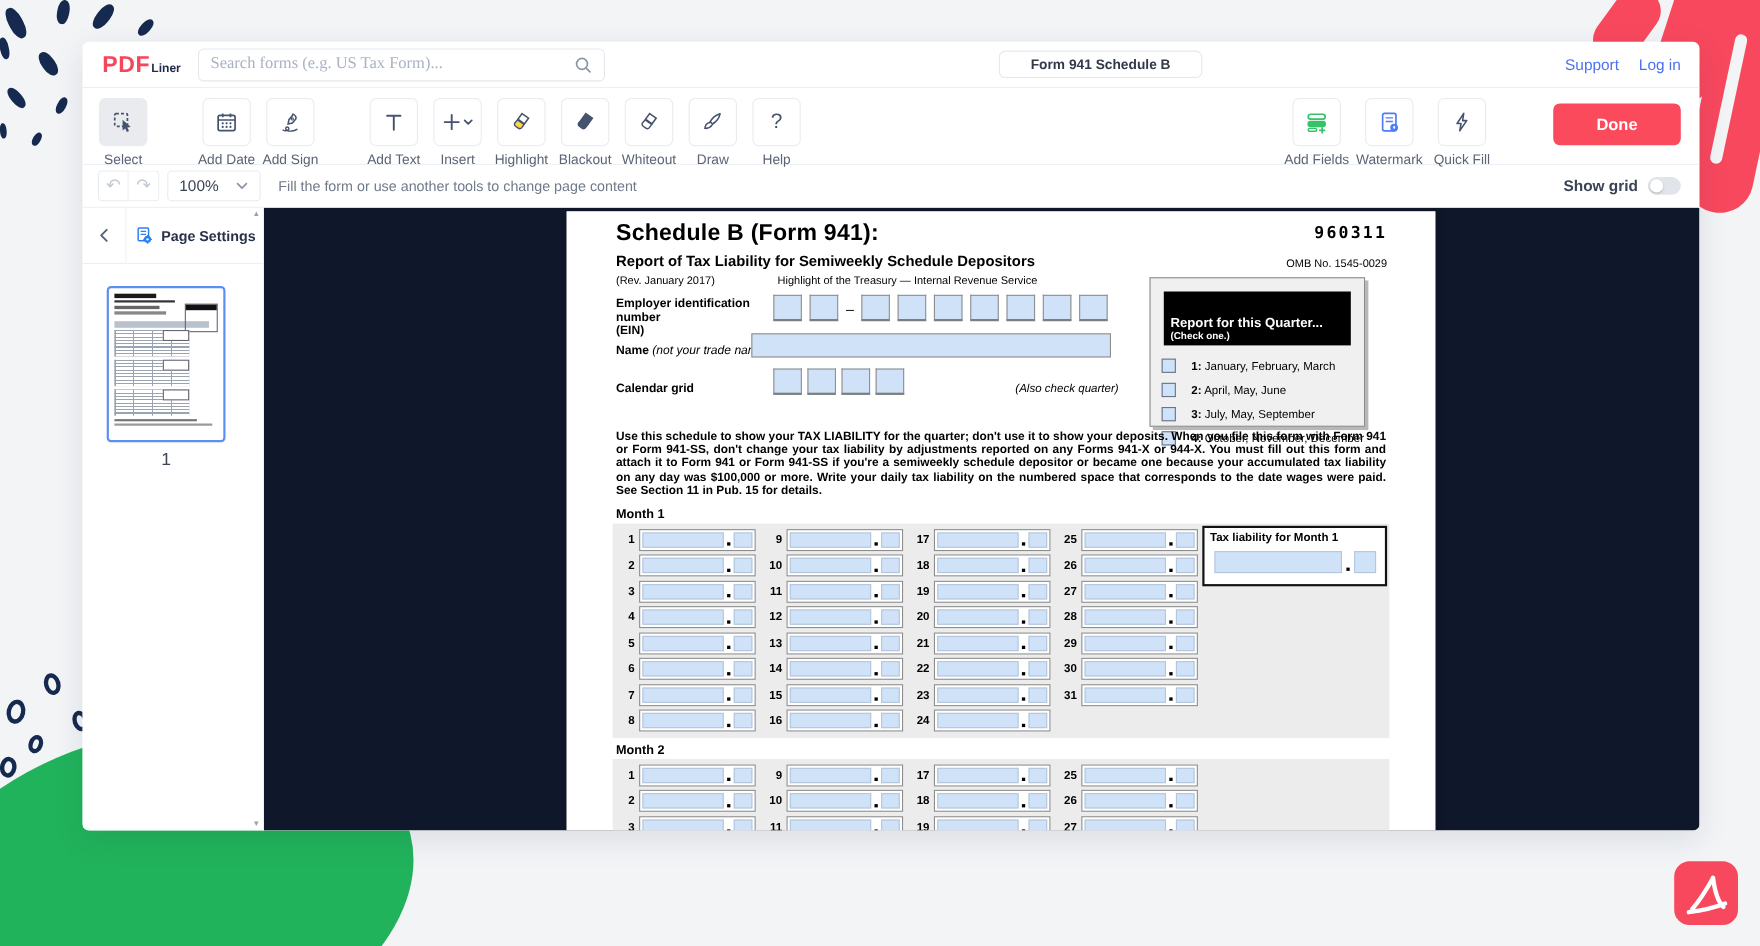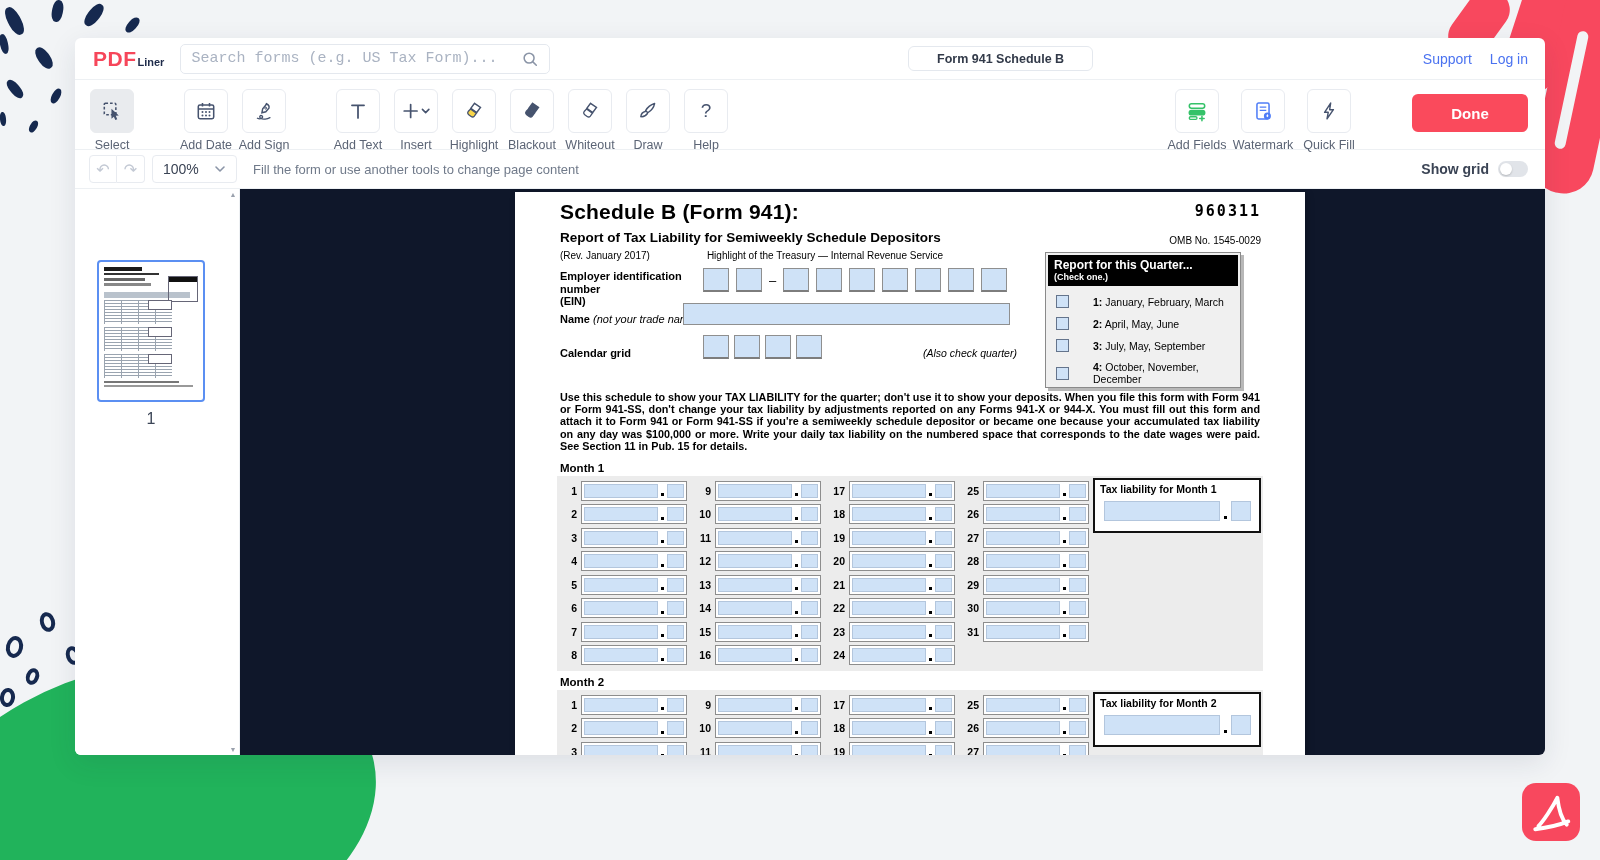--- a/index.html
+++ b/index.html
@@ -24,21 +24,21 @@
 
   
   .app-header { height:42px; flex:0 0 42px; display:flex; align-items:center; position:relative;
     border-bottom:1px solid #edf0f3; padding:0 17px 0 18px; }
   .logo { display:flex; align-items:baseline; margin-right:16px; cursor:pointer; }
   .logo-pdf { color:#f6465a; font-weight:800; font-size:21px; letter-spacing:.5px; }
   .logo-liner { color:#1e2b4a; font-weight:700; font-size:11px; margin-left:1px; }
   .search-box { width:370px; height:30px; border:1px solid #e4e8ee; border-radius:5px;
     display:flex; align-items:center; padding:0 10px; }
   .search-box input { border:none; outline:none; flex:1; font-size:15px; color:#3c4657;
-    font-family:Liberation Mono, monospace; background:transparent; }
+    font-family:Liberation Serif, serif; background:transparent; }
   .search-box input::placeholder { color:#aab3c2; }
   .form-pill { position:absolute; left:833px; top:8px; height:25px; border:1px solid #e4e8ee;
     border-radius:6px; display:flex; align-items:center; padding:0 28px;
     font-size:12.5px; font-weight:700; color:#323a49; background:#fff; }
   .header-links { margin-left:auto; display:flex; gap:18px; }
   .header-links a { color:#4a72f0; font-size:14px; text-decoration:none; cursor:pointer; }
 
   
   .app-toolbar { height:70px; flex:0 0 70px; display:flex; align-items:flex-start;
     padding-top:9px; border-bottom:1px solid #edf0f3; position:relative; }
@@ -111,24 +111,24 @@
   .f-rev { left:45px; top:58px; font-size:10px; }
   .f-dept { left:45px; top:58px; width:530px; text-align:center; font-size:10px; }
   .f-label { font-size:11px; font-weight:800; line-height:1.15; }
   .f-italic { font-style:italic; font-weight:400; }
   .blue-box { width:26px; height:24px; background:#cfe2f7; border:1px solid #8f8f8f;
     border-bottom:2px solid #7d7d7d; cursor:text; }
   .boxes-row { display:flex; gap:7px; align-items:center; }
   .name-input { width:327px; height:22px; background:#cfe2f7; border:1px solid #8f8f8f; cursor:text; }
   .qbox { left:530px; top:60px; width:196px; height:136px; background:#f0f0f0;
     border:1px solid #8a8a8a; box-shadow:3px 3px 0 #b8b8b8; }
-  .qbox-head { background:#000; color:#fff; margin:2px; padding:3px 6px 4px; }
+  .qbox-head { background:#000; color:#fff; margin:12px; padding:21px 6px 4px; }
   .qbox-head .qt { font-size:12px; font-weight:800; }
   .qbox-head .qc { font-size:9px; font-weight:800; }
-  .q-row { display:flex; align-items:center; gap:24px; margin:9px 0 0 10px; }
+  .q-row { display:flex; align-items:center; gap:14px; margin:9px 0 0 10px; }
   .q-check { width:13px; height:13px; background:#cfe2f7; border:1px solid #64748c; cursor:pointer; flex:0 0 13px; }
   .q-text { font-size:10.5px; }
   .q-text b { font-weight:800; }
   .f-instructions { left:45px; top:199px; width:700px; font-size:10.8px; font-weight:700;
     line-height:1.13; text-align:justify; }
   .month-label { font-size:11.5px; font-weight:800; }
   .band { left:42px; width:706px; background:#ececec; padding:3px 0 4px 0; }
   .month-grid { display:flex; width:536px; }
   .day-col { width:134px; }
   .day-row { display:flex; align-items:center; height:23.5px; }
@@ -368,20 +368,43 @@
       <span class="glabel">Show grid</span>
       <div class="toggle">
           <div class="knob"></div>
         </div>
     </div>
   </div>
 
   <div class="app-content">
 
     <div class="sidebar">
+      <div class="sidebar-head">
+        <div class="chev-left">
+          <svg width="12" height="14" viewBox="0 0 12 14">
+            <polyline points="8,2 3,7 8,12" fill="none" stroke="#5a6477" stroke-width="1.8" stroke-linecap="round" stroke-linejoin="round"></polyline>
+          </svg>
+        </div>
+        <div class="page-settings">
+          <svg width="18" height="18" viewBox="0 0 20 20">
+            <rect x="4" y="2.5" width="10.5" height="13" rx="1" fill="none" stroke="#2f7df6" stroke-width="1.5"></rect>
+            <line x1="6.5" y1="6" x2="12" y2="6" stroke="#2f7df6" stroke-width="1.2"></line>
+            <line x1="6.5" y1="9" x2="12" y2="9" stroke="#2f7df6" stroke-width="1.2"></line>
+            <circle cx="13.5" cy="14" r="3.6" fill="#2f7df6"></circle>
+            <circle cx="13.5" cy="14" r="1.2" fill="#fff"></circle>
+            <g stroke="#2f7df6" stroke-width="1.4">
+              <line x1="13.5" y1="9.6" x2="13.5" y2="11"></line>
+                <line x1="13.5" y1="17" x2="13.5" y2="18.4"></line>
+              <line x1="9.1" y1="14" x2="10.5" y2="14"></line>
+                <line x1="16.5" y1="14" x2="17.9" y2="14"></line>
+            </g>
+          </svg>
+          <span>Page Settings</span>
+        </div>
+      </div>
 
       <div class="thumb">
         <div class="t-line" style="width:40%;height:4px;background:#1a1a1a"></div>
         <div class="t-line" style="width:58%;height:2px;background:#333"></div>
         <div class="t-quarter">
             <div class="qh"></div>
           </div>
         <div class="t-line" style="width:44%;height:3px;background:#666;margin-top:3px"></div>
         <div class="t-line" style="width:50%;height:3px;background:#888"></div>
         <div class="t-line" style="width:92%;height:6px;background:#b9c2cc;margin-top:6px"></div>
@@ -843,26 +866,18 @@
                 <div class="day-row">
                   <span class="day-num">27</span>
                   <span class="day-box">
                     <span class="amt"></span>
                     <span class="dot"></span>
                     <span class="cents"></span>
                   </span>
                 </div>
               </div>
             </div>
-          <div class="tax-box">
-            <div class="tax-label">Tax liability for Month 2</div>
-            <div class="tax-inputs">
-              <div class="tax-amt"></div>
-              <div class="tax-dot"></div>
-              <div class="tax-cents"></div>
-            </div>
-          </div>
         </div>
 
       </div>
     </div>
   </div>
 </div>
 
 </body></html>

